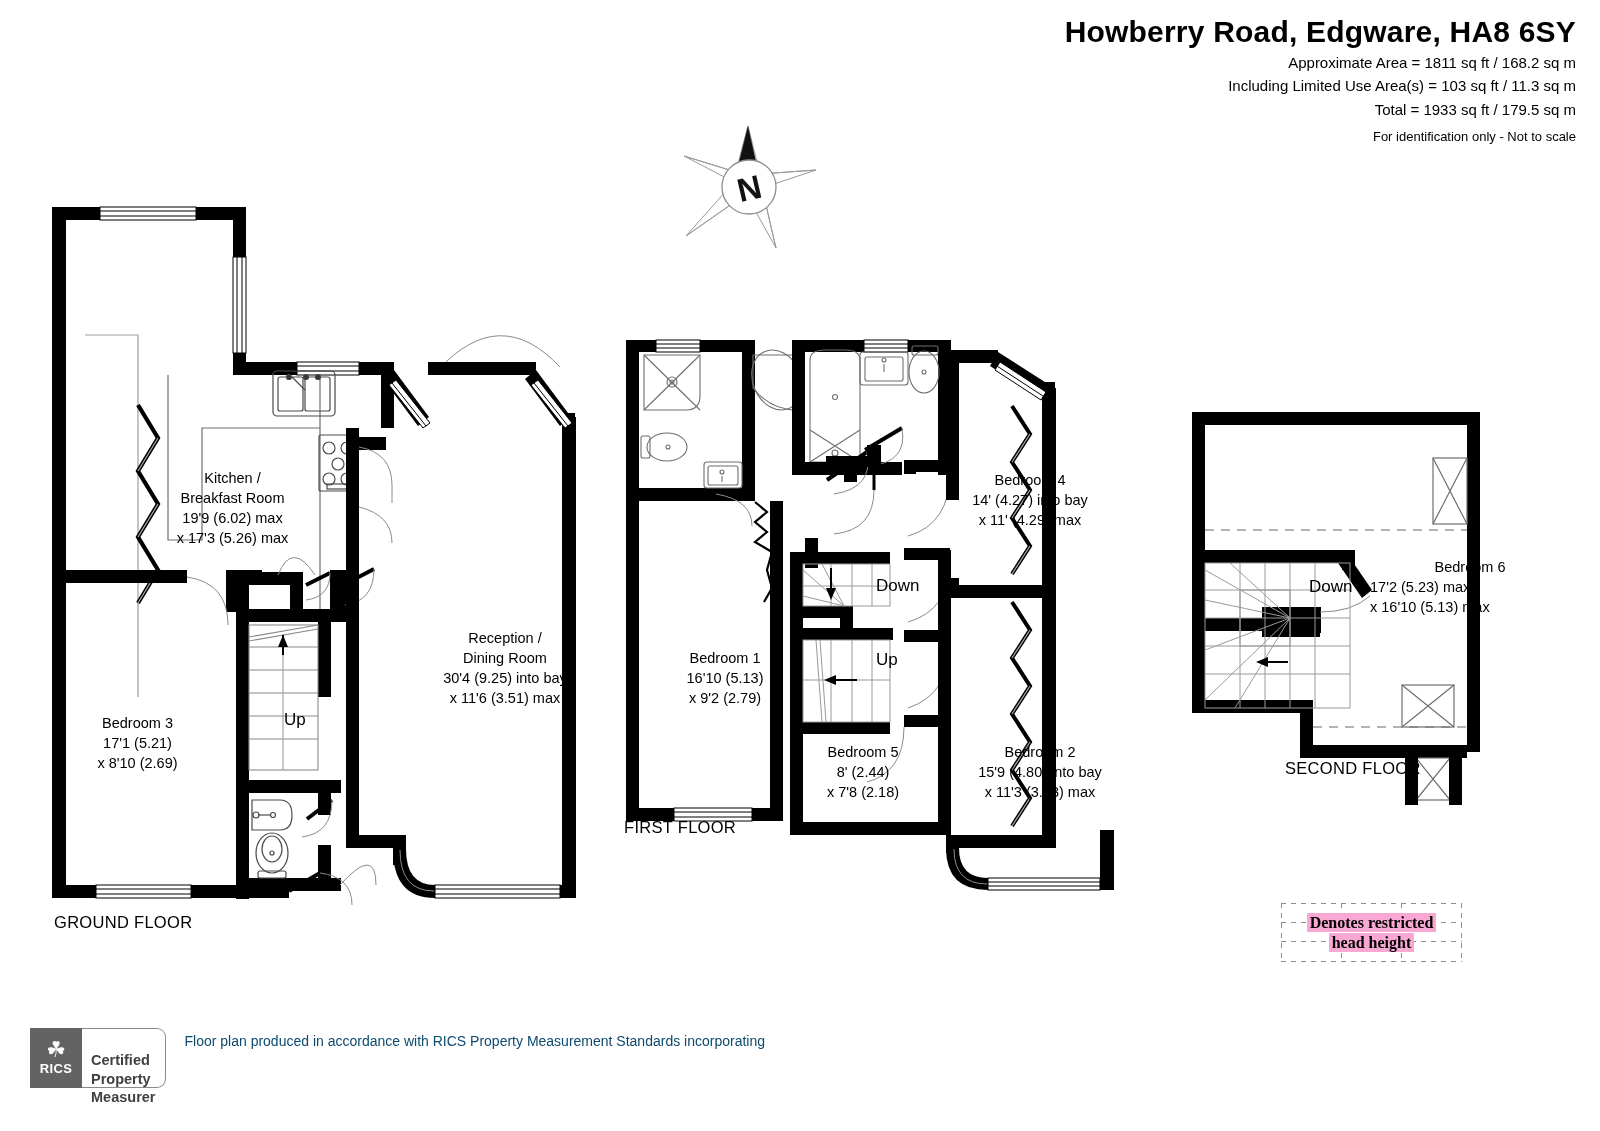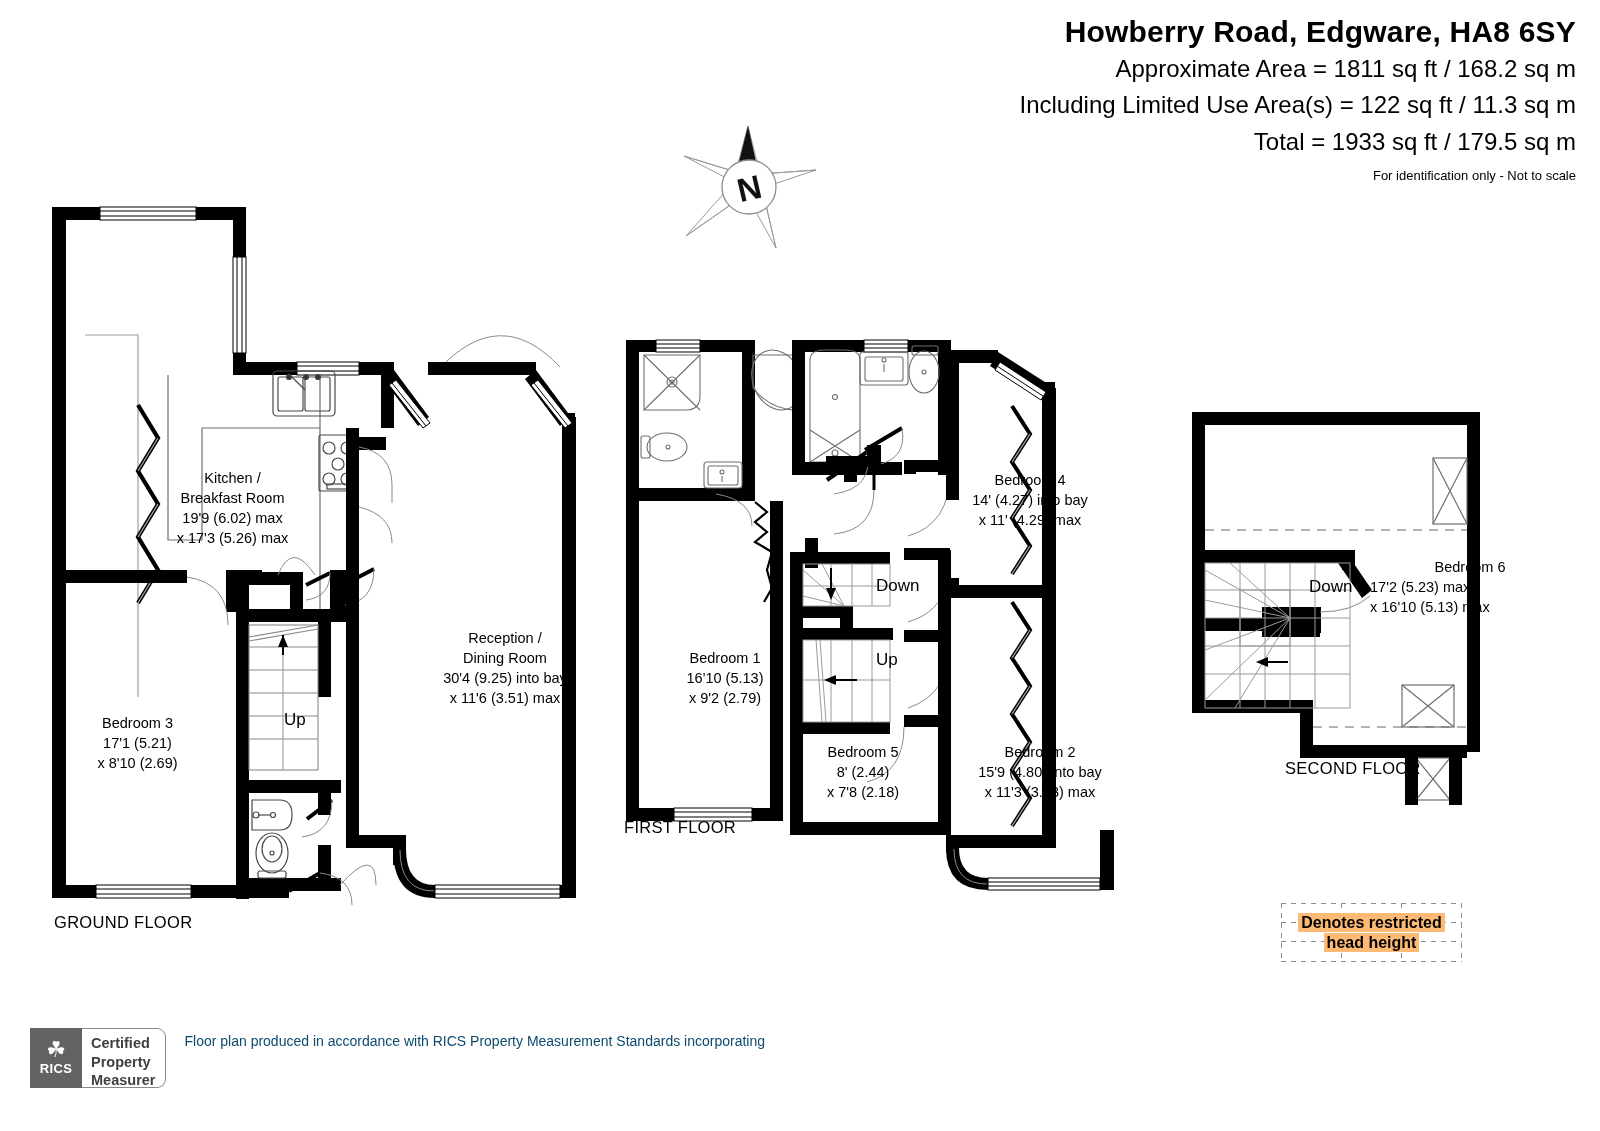--- a/index.html
+++ b/index.html
@@ -2,21 +2,21 @@
 <html><head>
 <meta charset="utf-8">
 <style>
   html,body{margin:0;padding:0;background:#ffffff;}
   body{width:1600px;height:1131px;position:relative;overflow:hidden;
        font-family:"Liberation Sans","DejaVu Sans",sans-serif;color:#000;}
   .abs{position:absolute;}
   
   #header{position:absolute;right:24px;top:14px;text-align:right;}
   #title{font-size:30px;font-weight:bold;letter-spacing:.2px;line-height:1.2;}
-  .hline{font-size:24px;line-height:1.43;margin-top:2px;text-align:right;}
+  .hline{font-size:15px;line-height:1.43;margin-top:2px;text-align:right;}
   #notscale{font-size:13px;margin-top:9px;}
   
   .rlabel{position:absolute;text-align:center;font-size:14.5px;line-height:1.38;
           white-space:nowrap;}
   .floorlabel{position:absolute;font-size:16.5px;letter-spacing:.3px;}
   .smalltxt{position:absolute;font-size:17px;}
   
   #legendbox{position:absolute;left:1281px;top:903px;width:181px;height:59px;
              box-sizing:border-box;}
   #legendgrid{position:absolute;inset:0;
@@ -28,42 +28,42 @@
           repeating-linear-gradient(to bottom,#8d8d8d 0 5px,transparent 5px 10px),
           repeating-linear-gradient(to bottom,#8d8d8d 0 5px,transparent 5px 10px),
           repeating-linear-gradient(to right,#8d8d8d 0 5px,transparent 5px 10px),
           repeating-linear-gradient(to right,#8d8d8d 0 5px,transparent 5px 10px);
         background-repeat:no-repeat;
         background-size:100% 1px,100% 1px,1px 100%,1px 100%,1px 100%,1px 100%,100% 1px,100% 1px;
         background-position:0 0,0 100%,0 0,33.3% 0,66.6% 0,100% 0,0 33%,0 66%;}
   #legendtext{position:absolute;inset:0;display:flex;align-items:center;
               justify-content:center;text-align:center;font-size:16px;
               font-weight:bold;line-height:1.22;}
-  #legendtext span{background:#fdba74;padding:1px 3px;}
+  #legendtext span{background:#f9a8d4;padding:1px 3px;font-family:Liberation Serif, serif;}
   
   #footer{position:absolute;left:30px;top:1028px;display:flex;align-items:flex-start;}
   #ricsbadge{display:flex;align-items:stretch;height:60px;}
   #ricsmark{width:52px;background:#636363;display:flex;flex-direction:column;
             align-items:center;justify-content:center;color:#fff;}
   #ricsmark .sym{font-size:22px;line-height:20px;}
   #ricsmark .rics{font-size:13px;font-weight:bold;letter-spacing:.3px;margin-top:1px;}
   #ricstext{border:1px solid #8a8a8a;border-left:none;border-radius:0 9px 9px 0;
-            padding:5px 10px 5px 9px;font-size:14.5px;font-weight:bold;
+            padding:22px 10px 5px 9px;font-size:14.5px;font-weight:bold;
             line-height:1.28;color:#404040;}
   #footertext{margin-left:18px;margin-top:3px;font-size:14px;line-height:1.44;
               color:#0c4a6e;}
   svg{display:block;}
 </style>
 </head>
 <body>
 
 <div id="header">
   <div id="title">Howberry Road, Edgware, HA8 6SY</div>
   <div class="hline">Approximate Area = 1811 sq ft / 168.2 sq m</div>
-  <div class="hline">Including Limited Use Area(s) = 122 sq ft / 11.3 sq m</div>
+  <div class="hline">Including Limited Use Area(s) = 103 sq ft / 11.3 sq m</div>
   <div class="hline">Total = 1933 sq ft / 179.5 sq m</div>
   <div id="notscale">For identification only - Not to scale</div>
 </div>
 
 <div class="abs" style="left:676px;top:108px;width:145px;height:145px;">
   <svg width="145" height="145" viewBox="0 0 145 145">
     <g fill="none" stroke="#9a9a9a" stroke-width="1">
       <path d="M72 18 L84 66 L140 62 L86 80 L100 140 L70 86 L10 128 L58 74 L8 48 L60 64 Z"></path>
       <path d="M72 18 L60 64 L8 48 M84 66 L140 62 M86 80 L100 140 M70 86 L10 128"></path>
     </g>

